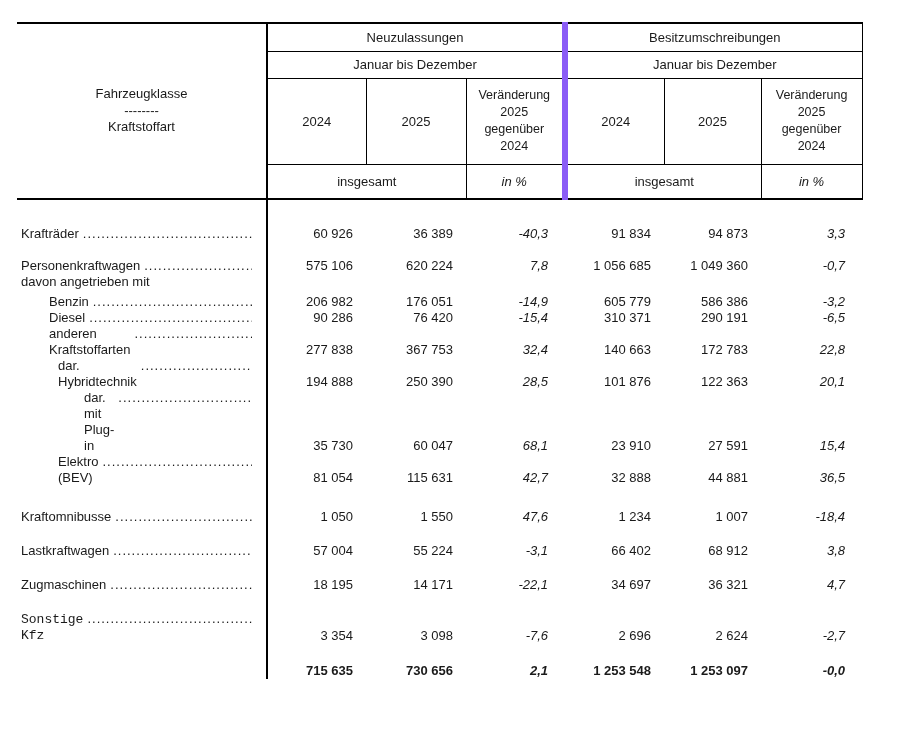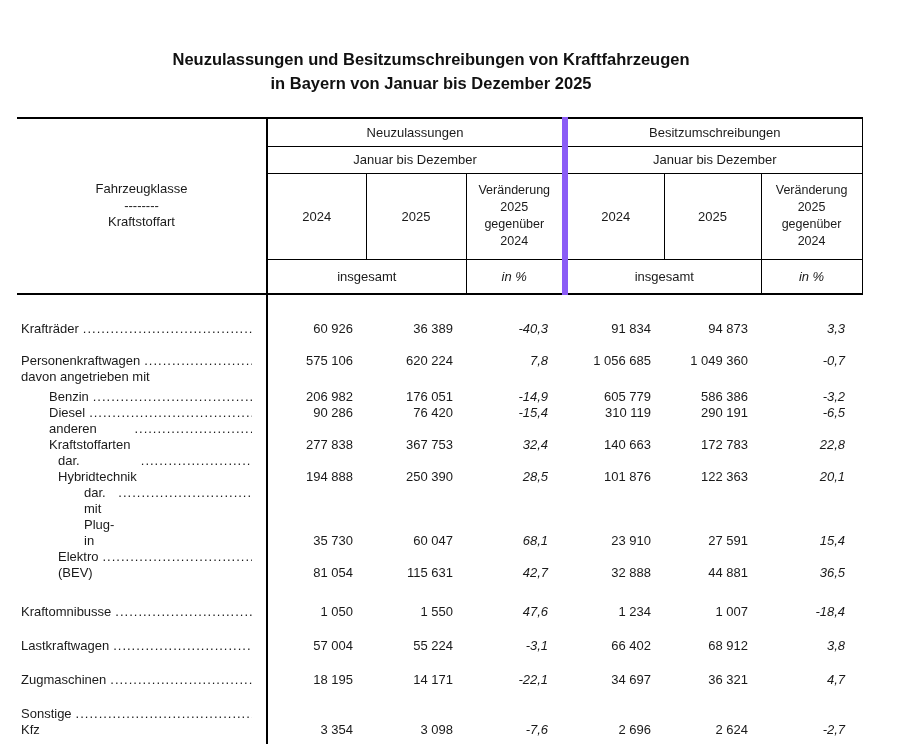--- a/index.html
+++ b/index.html
@@ -86,22 +86,20 @@
   .dots::before {
     content: "...........................................................................................";
     letter-spacing: 1px;
   }
 </style>
 </head>
 <body>
 
 <div class="page">
 
-  <h1 class="title">Neuzulassungen und Besitzumschreibungen von Kraftfahrzeugen
-in Bayern von Januar bis Dezember 2025</h1>
 
   <table class="stat">
     <colgroup>
       <col style="width:250px">
       <col style="width:99px">
         <col style="width:100px">
         <col style="width:99px">
       <col style="width:99px">
         <col style="width:97px">
         <col style="width:101px">
@@ -198,21 +196,21 @@
         <tr>
           <td class="lbl" style="padding-top: 0px;">
             <div class="lblflex">
               <span style="padding-left: 32px;">Diesel</span>
               <span class="dots"></span>
             </div>
           </td>
           <td class="num" style="padding-top: 0px;">90 286</td>
           <td class="num" style="padding-top: 0px;">76 420</td>
           <td class="pct" style="padding-top: 0px;">-15,4</td>
-          <td class="num" style="padding-top: 0px;">310 119</td>
+          <td class="num" style="padding-top: 0px;">310 371</td>
           <td class="num" style="padding-top: 0px;">290 191</td>
           <td class="pct" style="padding-top: 0px;">-6,5</td>
         </tr>
         <tr>
           <td class="lbl" style="padding-top: 0px;">
             <div class="lblflex">
               <span style="padding-left: 32px;">anderen Kraftstoffarten</span>
               <span class="dots"></span>
             </div>
           </td>
@@ -303,21 +301,21 @@
           <td class="num" style="padding-top: 18px; text-align: right;">18 195</td>
           <td class="num" style="padding-top: 18px;">14 171</td>
           <td class="pct" style="padding-top: 18px;">-22,1</td>
           <td class="num" style="padding-top: 18px;">34 697</td>
           <td class="num" style="padding-top: 18px;">36 321</td>
           <td class="pct" style="padding-top: 18px;">4,7</td>
         </tr>
         <tr>
           <td class="lbl" style="padding-top: 18px;">
             <div class="lblflex">
-              <span style="padding-left: 4px;">Sonstige Kfz</span>
+              <span style="padding-left: 4px; font-family: Liberation Mono, monospace;">Sonstige Kfz</span>
               <span class="dots"></span>
             </div>
           </td>
           <td class="num" style="padding-top: 18px;">3 354</td>
           <td class="num" style="padding-top: 18px;">3 098</td>
           <td class="pct" style="padding-top: 18px;">-7,6</td>
           <td class="num" style="padding-top: 18px;">2 696</td>
           <td class="num" style="padding-top: 18px;">2 624</td>
           <td class="pct" style="padding-top: 18px;">-2,7</td>
         </tr>

